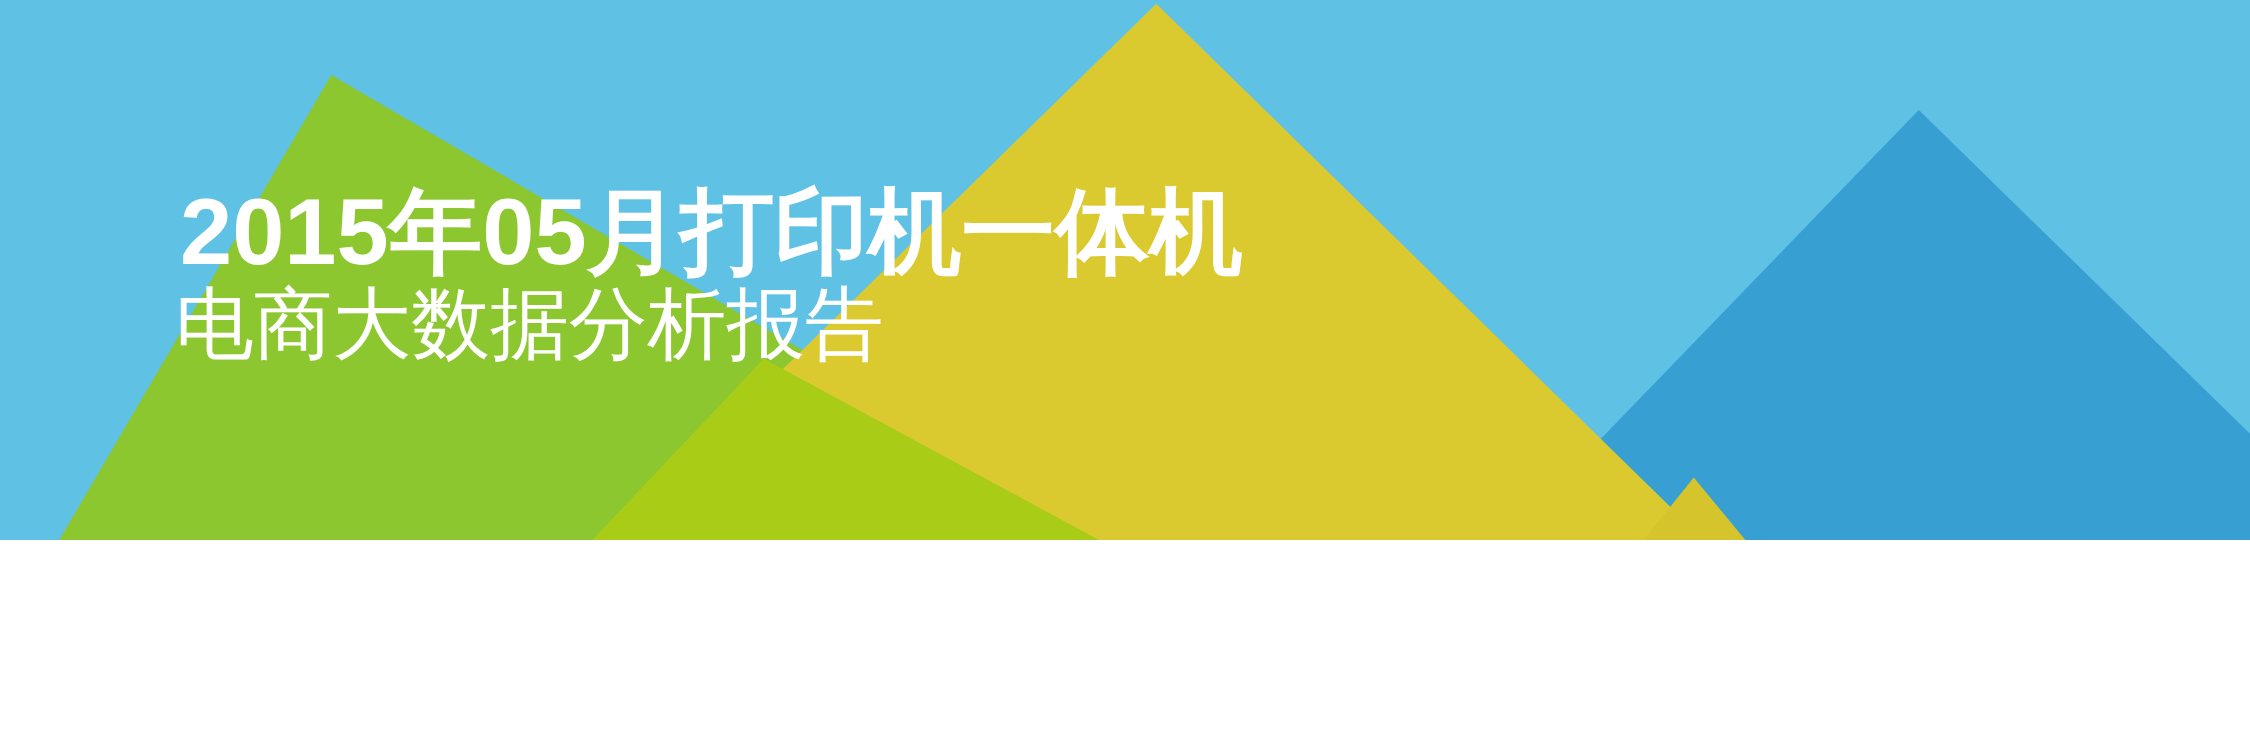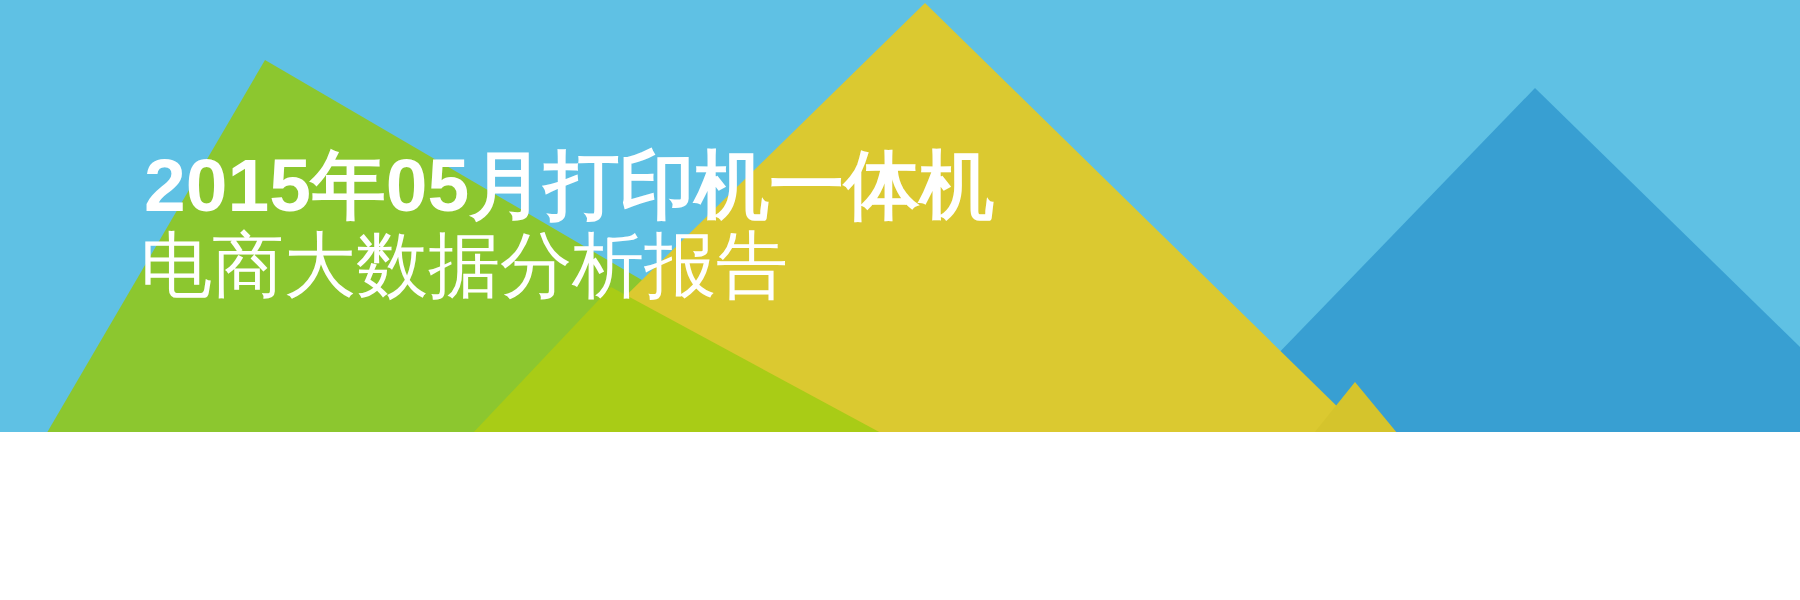--- a/index.html
+++ b/index.html
@@ -37,21 +37,21 @@
     color: #ffffff;
     letter-spacing: 0px;
   }
   .line-1 {
     font-size: 75px;
     font-weight: 700;
     margin-left: 4px;
     margin-bottom: 6px;
   }
   .line-2 {
-    font-size: 72px;
+    font-size: 63px;
     font-weight: 400;
     margin-left: 0px;
   }
 </style>
 </head>
 <body>
 
 <div id="banner">
 
   <svg id="shapes" viewBox="0 0 1800 600" preserveAspectRatio="none" aria-hidden="true">

